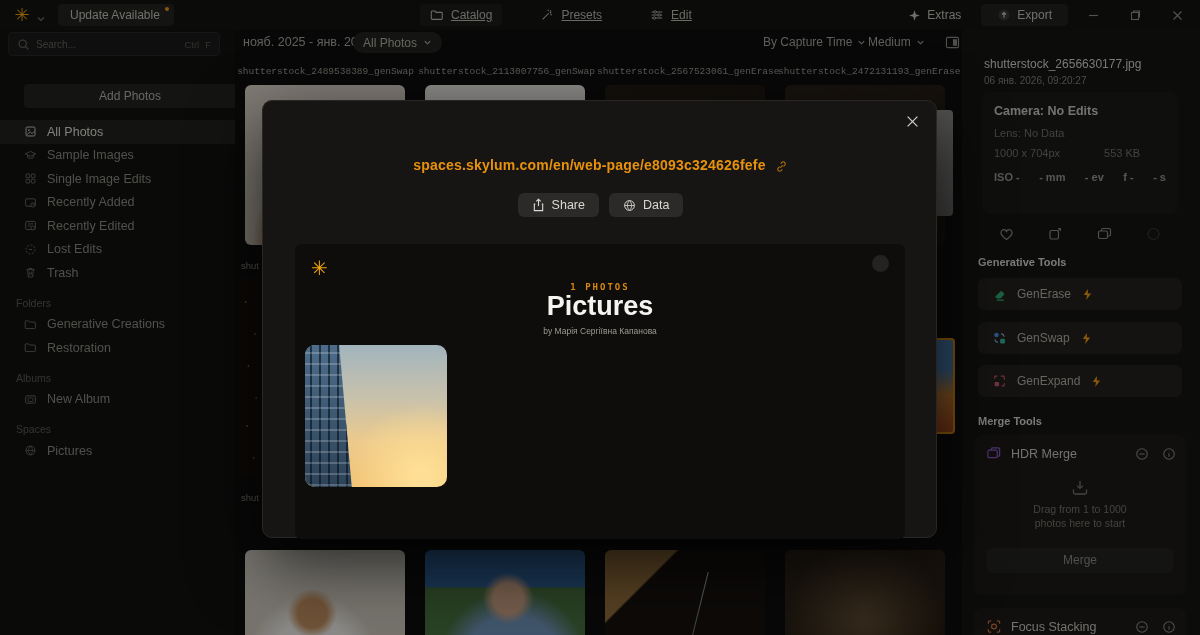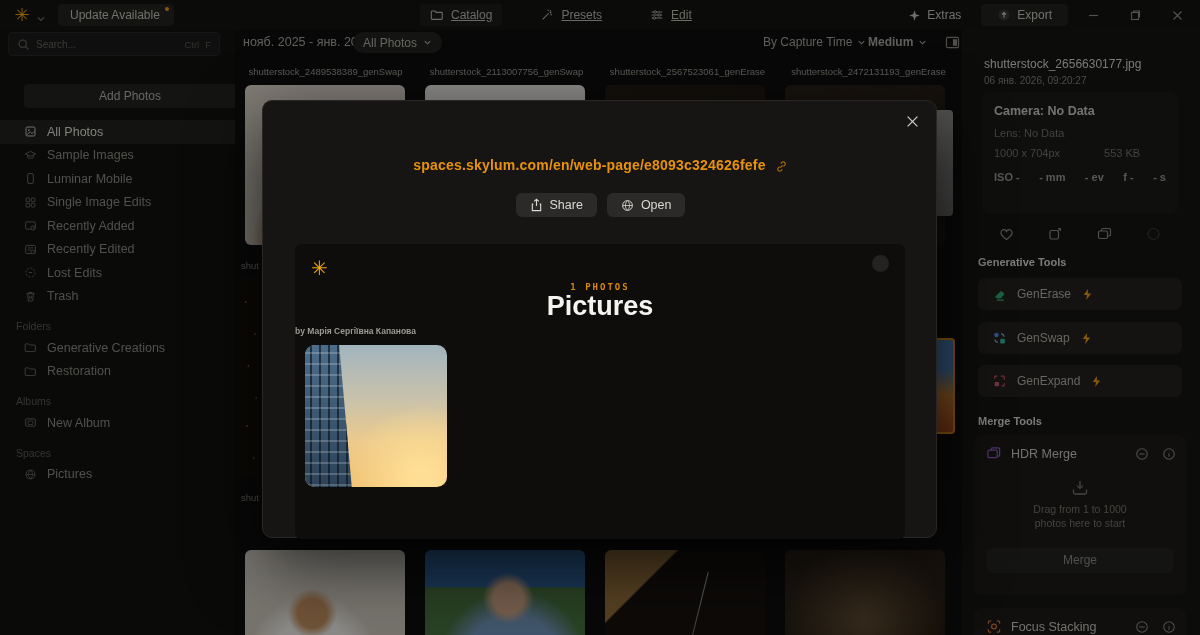--- a/index.html
+++ b/index.html
@@ -36,23 +36,23 @@
   .nav-item.active { background:#21211f; color:#deddd7; }
   .nav-item.active .ic { color:#c9c8c2; }
   .nav-section { height:28px; display:flex; align-items:flex-end; padding:0 0 4px 16px; font-size:10.5px; color:#5c5b55; }
 
   
   .content { position:absolute; left:235px; top:30px; width:727px; height:605px; background:#0f0f0e; }
   .filterbar { position:absolute; left:0; top:0; width:727px; height:26px; }
   .daterange { position:absolute; left:8px; top:5px; font-size:12.5px; color:#a6a59e; }
   .collection-pill { position:absolute; left:118px; top:2px; height:21px; padding:0 10px; border-radius:11px; background:#242422; border:none; color:#b0afa8; font-size:12px; display:flex; align-items:center; gap:6px; }
   .sort-dd { position:absolute; left:528px; top:5px; background:none; border:none; color:#a6a59e; font-size:12px; display:flex; align-items:center; gap:5px; }
-  .size-dd { position:absolute; left:633px; top:5px; background:none; border:none; color:#a6a59e; font-size:12px; display:flex; align-items:center; gap:5px;font-weight:bold; }
+  .size-dd { position:absolute; left:633px; top:5px; background:none; border:none; color:#a6a59e; font-size:12px; display:flex; align-items:center; gap:5px; }
   .panel-toggle { position:absolute; left:710px; top:4px; background:none; border:none; color:#8a8983; }
-  .gridlabels { position:absolute; left:0; top:36px; width:727px; display:flex; }
+  .gridlabels { position:absolute; left:0; top:36px; width:727px; display:flex;font-family:Liberation Mono, monospace; }
   .gridlabels span { width:181px; text-align:center; font-size:9.5px; color:#9b9a93; }
   .cardrow { position:absolute; left:10px; width:707px; display:flex; gap:20px; }
   .cardrow.toprow { top:55px; }
   .cardrow.bottomrow { top:520px; }
   .photocard { width:160px; border-radius:6px; }
   .toprow .photocard { height:160px; }
   .bottomrow .photocard { height:115px; }
   .peek-label { position:absolute; font-size:9.5px; color:#8a8983; }
   .peek-thumb { position:absolute; border-radius:4px; }
 
@@ -112,21 +112,21 @@
   .modal-close { position:absolute; right:12px; top:8px; width:24px; height:24px; background:none; border:none; color:#cfcec9; }
   .modal-url { position:absolute; left:0; top:56px; width:675px; text-align:center; font-size:14px; font-weight:bold; letter-spacing:.2px; color:#e8920b; }
   .modal-url .linkic { color:#b5720b; margin-left:5px; }
   .modal-actions { position:absolute; left:0; top:92px; width:675px; display:flex; justify-content:center; gap:10px; }
   .m-btn { height:24px; padding:0 14px; background:#2b2a28; border:none; border-radius:6px; color:#d9d8d2; font-size:12.5px; display:flex; align-items:center; gap:7px; }
   .space-card { position:absolute; left:32px; top:143px; width:610px; height:295px; background:#0e0d0c; border-radius:6px; overflow:hidden; }
   .space-logo { position:absolute; left:16px; top:12px; font-size:20px; color:#f0a30a; }
   .space-avatar { position:absolute; right:16px; top:11px; width:17px; height:17px; border-radius:50%; background:#242321; }
   .space-count { position:absolute; left:0; top:38px; width:610px; text-align:center; font-family:"DejaVu Sans Mono",monospace; font-size:9px; font-weight:bold; letter-spacing:2px; color:#d8880a; }
   .space-title { position:absolute; left:0; top:47px; width:610px; text-align:center; font-size:27px; font-weight:bold; color:#f5f4f1; }
-  .space-byline { position:absolute; left:0; top:82px; width:610px; font-size:8.5px; color:#9b9a94;font-weight:bold; }
+  .space-byline { position:absolute; left:0; top:82px; width:610px; text-align:center; font-size:8.5px; color:#9b9a94; }
   .space-thumb { position:absolute; left:10px; top:101px; width:142px; height:142px; border-radius:10px; overflow:hidden;
     background:radial-gradient(circle at 82% 94%, rgba(255,224,150,.95) 0 6%, rgba(255,210,120,0) 42%),
       linear-gradient(180deg,#a2b4bd 0%, #c9c2ab 38%, #ecca8c 68%, #f2c172 100%); }
   .space-thumb .bldg { position:absolute; left:-4px; top:-4px; bottom:-4px; width:36%; clip-path:polygon(0 0, 74% 0, 100% 100%, 0 100%);
     background:repeating-linear-gradient(180deg, rgba(235,240,245,.22) 0 2px, rgba(0,0,0,0) 2px 11px),
       repeating-linear-gradient(90deg, rgba(8,18,28,.65) 0 2px, rgba(0,0,0,0) 2px 9px),
       linear-gradient(180deg,#4e6e8c,#2b4156); }
 </style>
 </head>
 <body>
@@ -225,26 +225,20 @@
       </div>
       <div class="nav-item">
         <svg class="ic" width="13" height="13" viewBox="0 0 16 16">
             <path d="M1.5 6 L8 3 L14.5 6 L8 9 Z" fill="none" stroke="currentColor" stroke-width="1.1"></path>
             <path d="M4.5 7.6 v3 c0 1 7 1 7 0 v-3" fill="none" stroke="currentColor" stroke-width="1.1"></path>
           </svg>
         <span>Sample Images</span>
       </div>
       <div class="nav-item">
         <svg class="ic" width="13" height="13" viewBox="0 0 16 16">
-            <rect x="4.5" y="2" width="7" height="12" rx="1.5" fill="none" stroke="currentColor" stroke-width="1.2"></rect>
-          </svg>
-        <span>Luminar Mobile</span>
-      </div>
-      <div class="nav-item">
-        <svg class="ic" width="13" height="13" viewBox="0 0 16 16">
             <rect x="2.5" y="2.5" width="4.5" height="4.5" rx="1" fill="none" stroke="currentColor" stroke-width="1.1"></rect>
             <rect x="9" y="2.5" width="4.5" height="4.5" rx="1" fill="none" stroke="currentColor" stroke-width="1.1"></rect>
             <rect x="2.5" y="9" width="4.5" height="4.5" rx="1" fill="none" stroke="currentColor" stroke-width="1.1"></rect>
             <rect x="9" y="9" width="4.5" height="4.5" rx="1" fill="none" stroke="currentColor" stroke-width="1.1"></rect>
           </svg>
         <span>Single Image Edits</span>
       </div>
       <div class="nav-item">
         <svg class="ic" width="13" height="13" viewBox="0 0 16 16">
             <rect x="2" y="3.5" width="12" height="9" rx="1.5" fill="none" stroke="currentColor" stroke-width="1.1"></rect>
@@ -365,21 +359,21 @@
     <div class="peek-thumb bokeh" style="left:3px; top:248px; width:26px; height:200px;"></div>
     <div class="peek-thumb peek-gray" style="left:696px; top:80px; width:22px; height:106px;"></div>
     <div class="peek-thumb peek-orange" style="left:694px; top:308px; width:26px; height:96px;"></div>
   </main>
 
   <aside class="inspector">
     <div class="insp-filename">shutterstock_2656630177.jpg</div>
     <div class="insp-date">06 янв. 2026, 09:20:27</div>
 
     <div class="insp-card">
-      <div class="insp-camera">Camera: No Data</div>
+      <div class="insp-camera">Camera: No Edits</div>
       <div class="insp-lens">Lens: No Data</div>
       <div class="insp-dims">
         <span>1000 x 704px</span>
         <span>553 KB</span>
       </div>
       <div class="insp-exif">
         <span>ISO -</span>
         <span>- mm</span>
         <span>- ev</span>
         <span>f -</span>
@@ -531,21 +525,21 @@
             <path d="M7 1.5 v7 M4.6 3.6 L7 1.3 L9.4 3.6" fill="none" stroke="currentColor" stroke-width="1.2"></path>
             <path d="M3.5 6.5 H2.5 v7 h9 v-7 h-1" fill="none" stroke="currentColor" stroke-width="1.2"></path>
           </svg>
         <span>Share</span>
       </button>
       <button class="m-btn">
         <svg class="ic" width="13" height="13" viewBox="0 0 16 16">
             <circle cx="8" cy="8" r="6" fill="none" stroke="currentColor" stroke-width="1.2"></circle>
             <path d="M2 8 h12 M8 2 c-3.4 3.2 -3.4 8.8 0 12 M8 2 c3.4 3.2 3.4 8.8 0 12" fill="none" stroke="currentColor" stroke-width="1"></path>
           </svg>
-        <span>Open</span>
+        <span>Data</span>
       </button>
     </div>
 
     <div class="space-card">
       <span class="space-logo">✳</span>
       <span class="space-avatar"></span>
       <div class="space-count">1 PHOTOS</div>
       <div class="space-title">Pictures</div>
       <div class="space-byline">by Марія Сергіївна Капанова</div>
       <div class="space-thumb">

